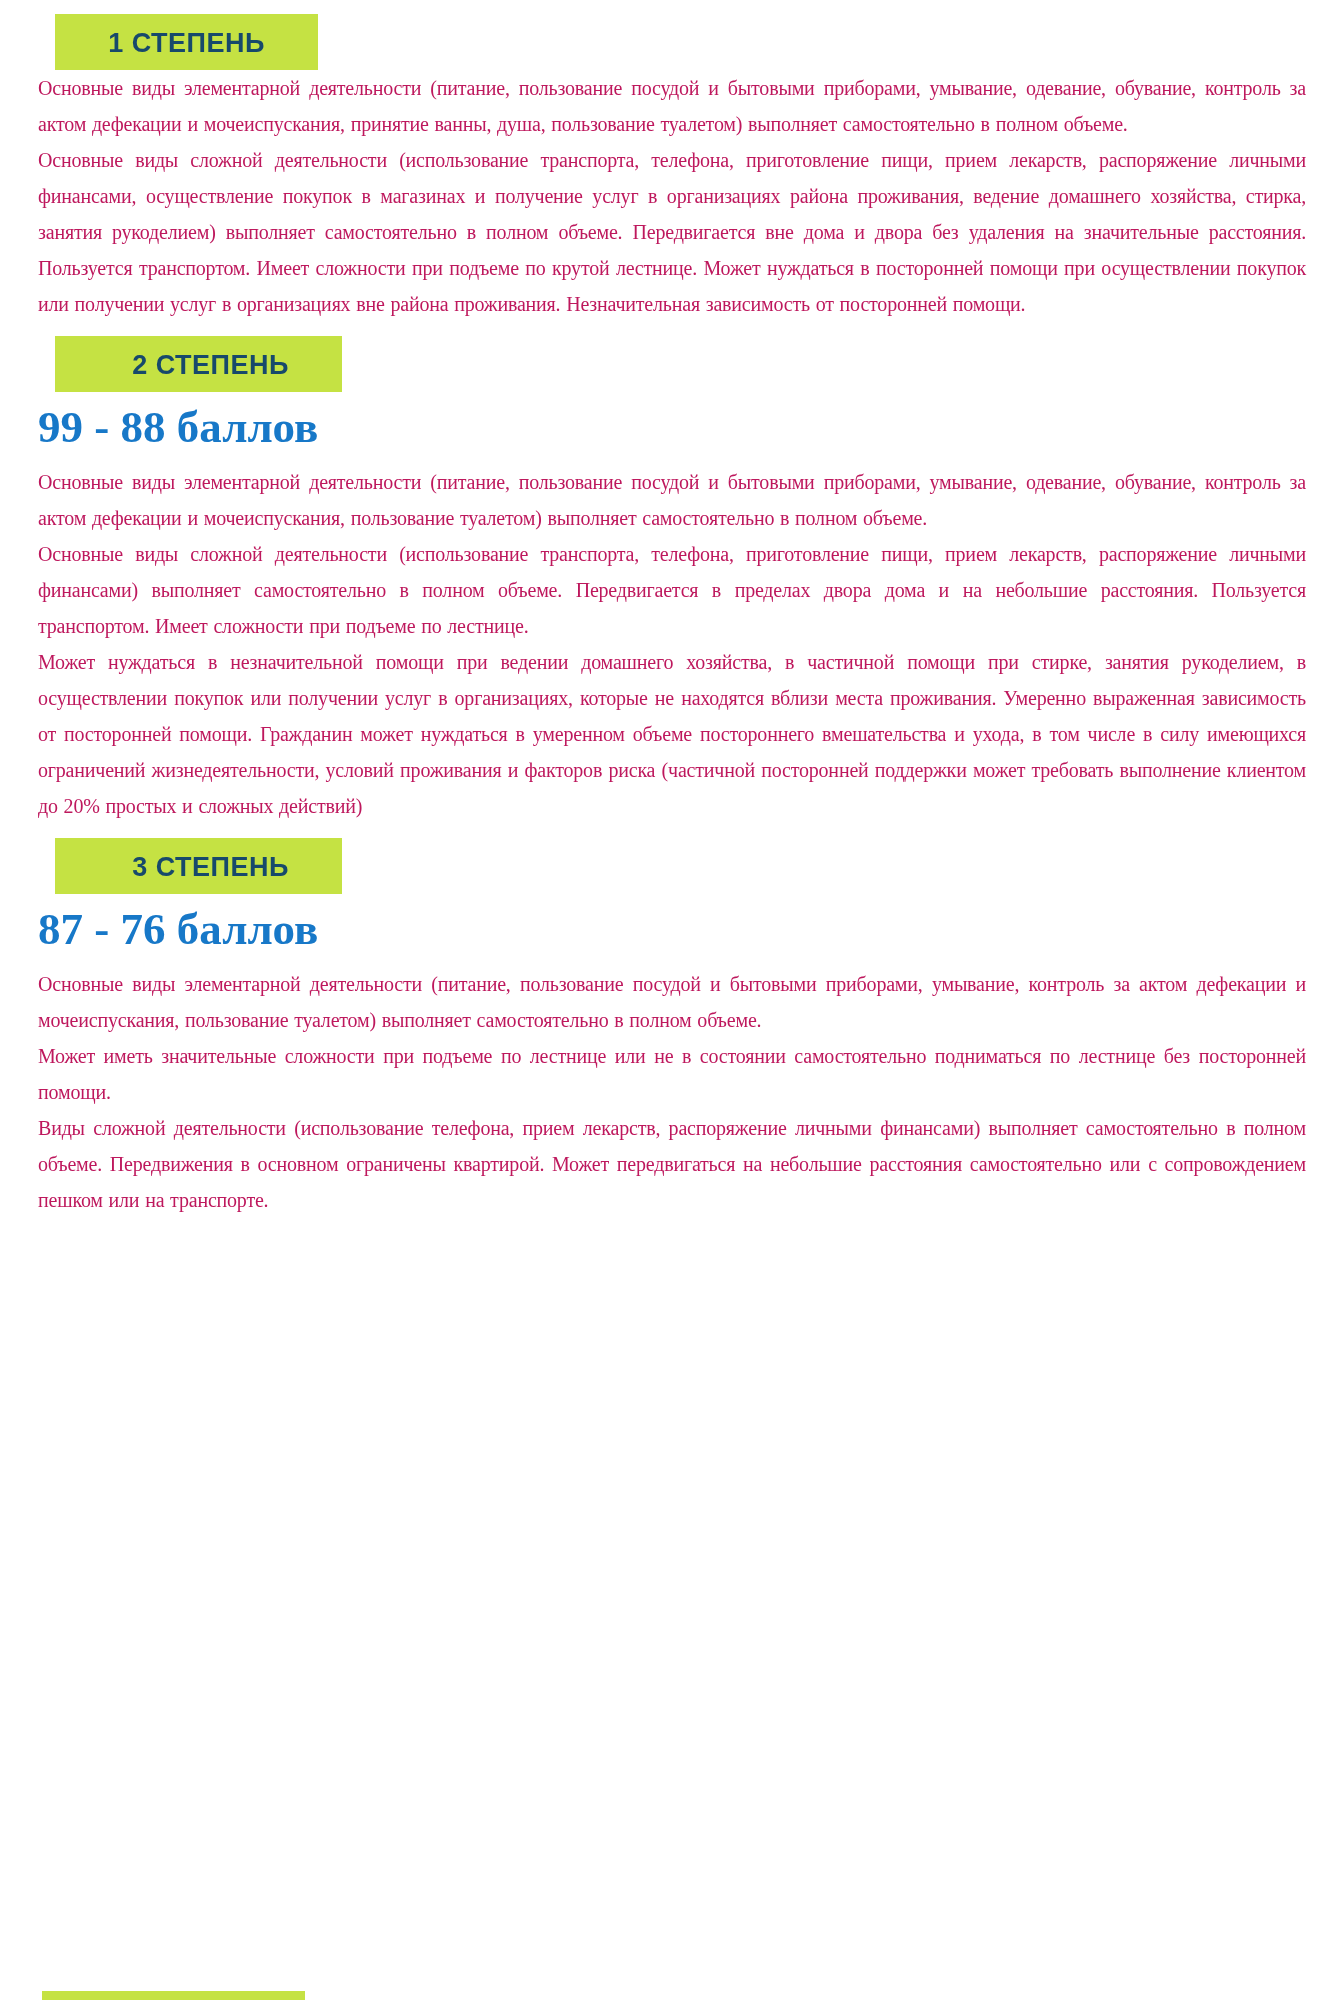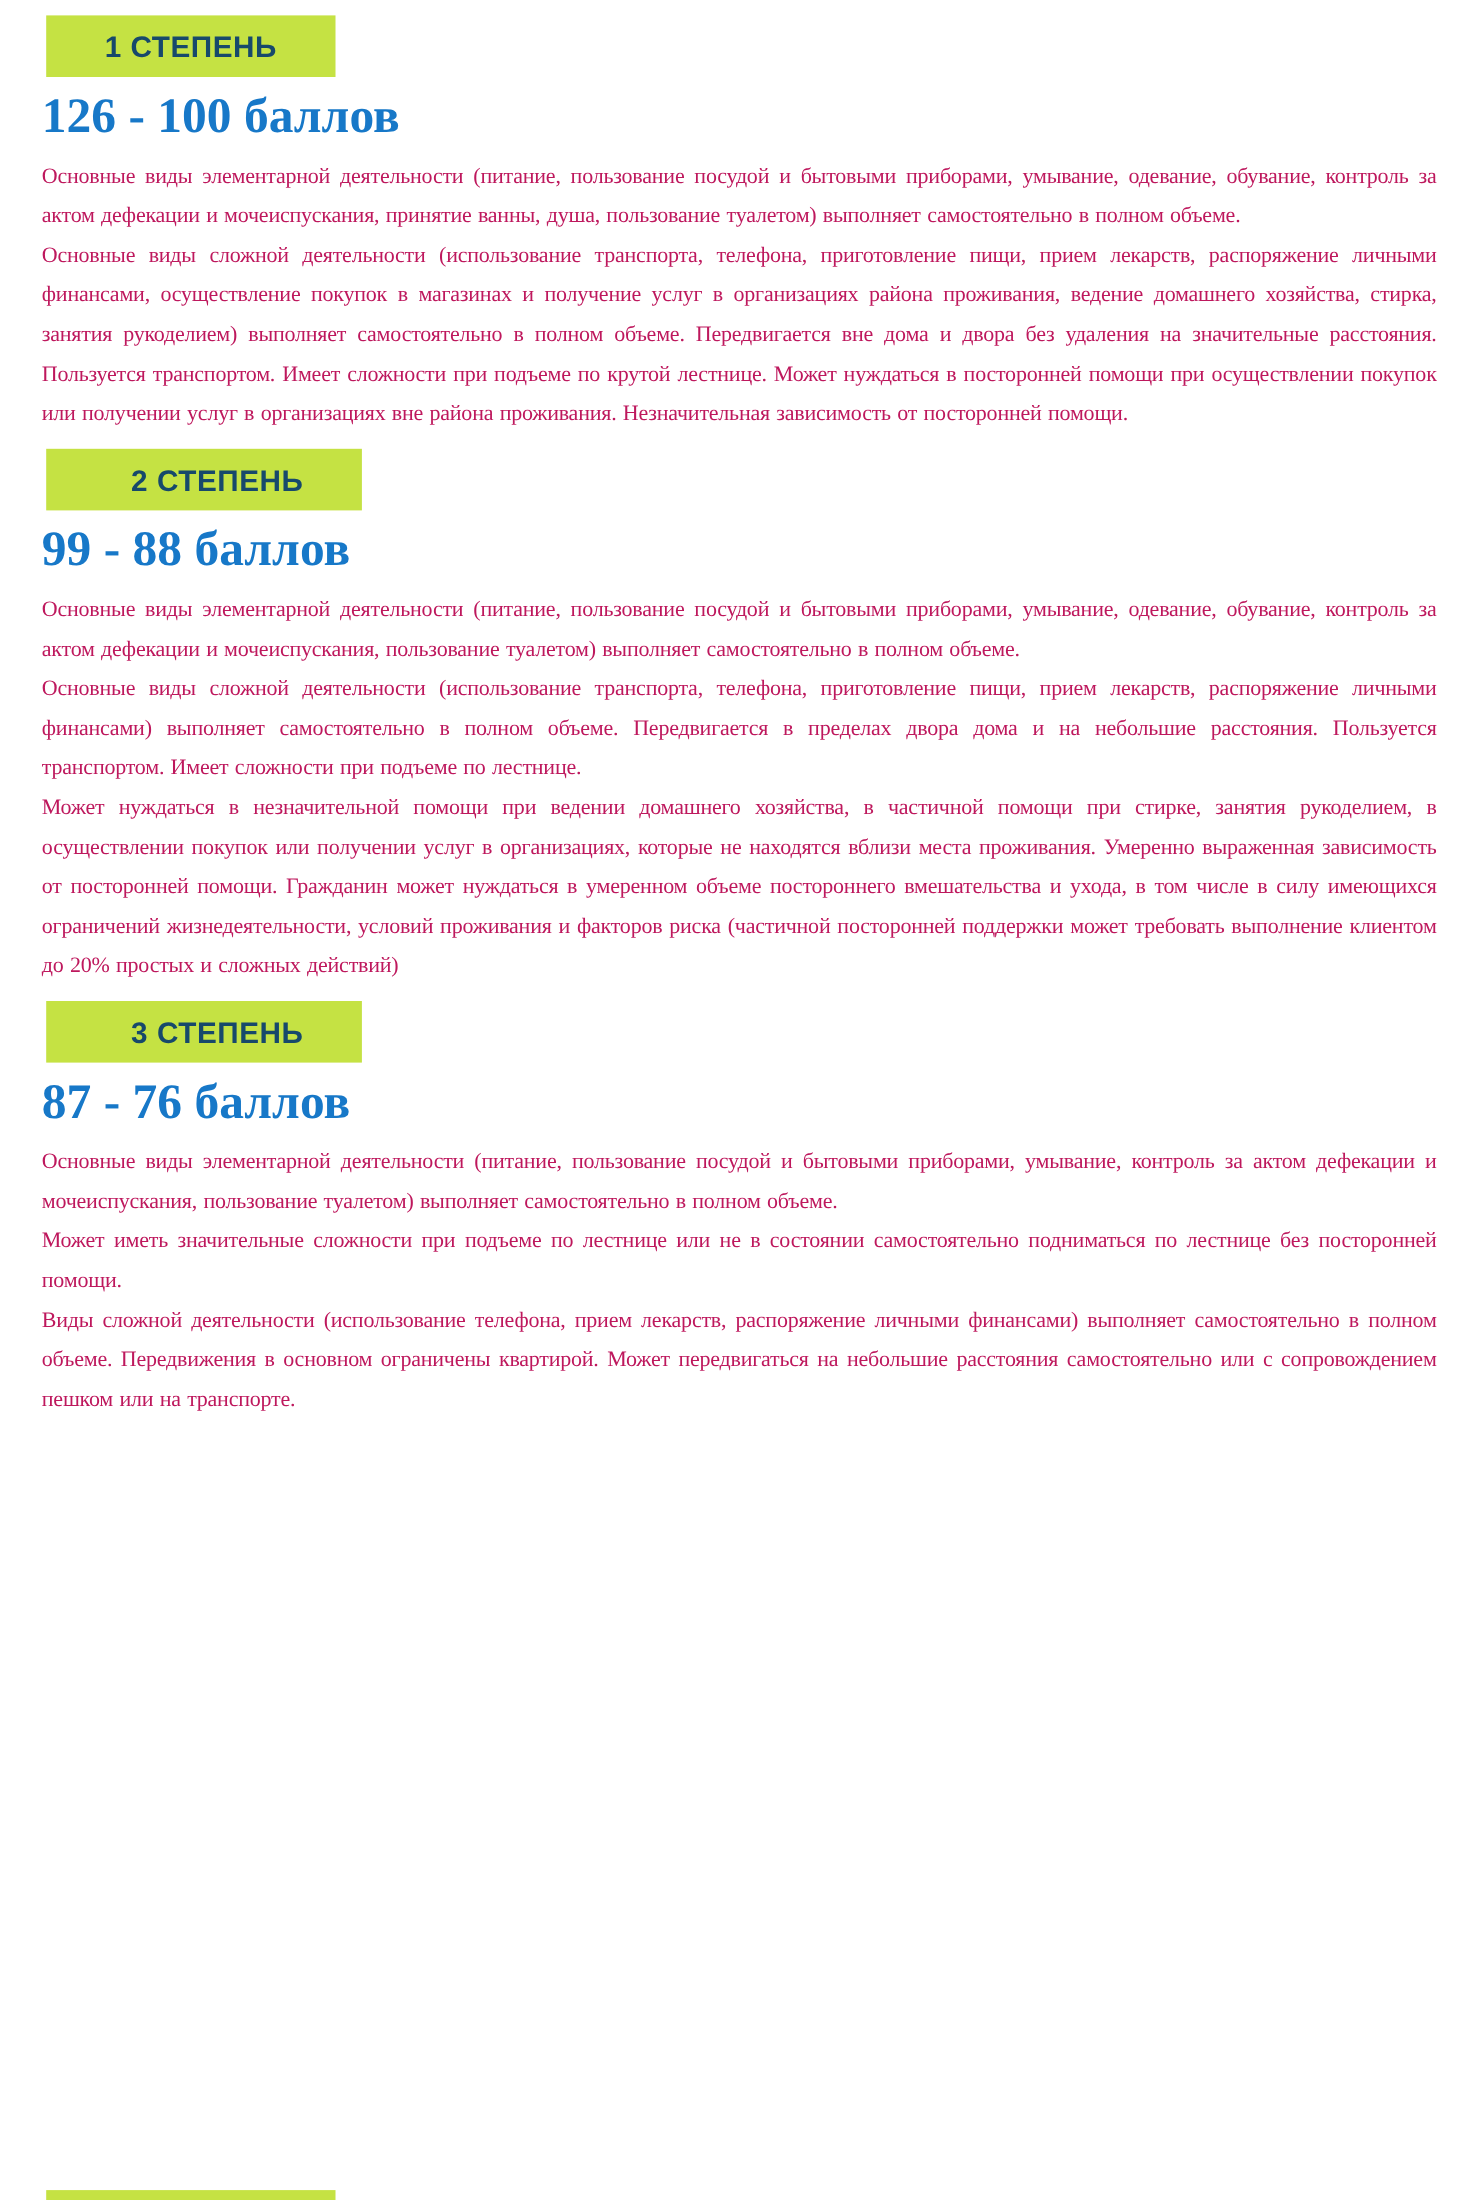--- a/index.html
+++ b/index.html
@@ -26,21 +26,21 @@
     width: 263px;
     height: 56px;
     line-height: 58px;
     background: #c5e243;
     color: #17496b;
     font-family: "Liberation Sans", "DejaVu Sans", sans-serif;
     font-weight: 700;
     font-size: 27px;
     text-align: center;
     letter-spacing: 0.5px;
-    margin-left: 4px;
+    margin-left: 17px;
   }
   .section + .section .badge {
     margin-top: 14px;
     padding-left: 24px;
   }
   .score {
     font-family: "Liberation Serif", "DejaVu Serif", serif;
     font-weight: 700;
     font-size: 45px;
     line-height: 45px;
@@ -67,21 +67,20 @@
 </style>
 </head>
 <body>
 
 <div class="page">
 
   <section class="section">
     <div class="badge">
       <span>1 СТЕПЕНЬ</span>
     </div>
-    <h1 class="score">126 - 100 баллов</h1>
     <p class="para">Основные виды элементарной деятельности (питание, пользование посудой и бытовыми приборами, умывание, одевание, обувание, контроль за актом дефекации и мочеиспускания, принятие ванны, душа, пользование туалетом) выполняет самостоятельно в полном объеме.</p>
     <p class="para">Основные виды сложной деятельности (использование транспорта, телефона, приготовление пищи, прием лекарств, распоряжение личными финансами, осуществление покупок в магазинах и получение услуг в организациях района проживания, ведение домашнего хозяйства, стирка, занятия рукоделием) выполняет самостоятельно в полном объеме. Передвигается вне дома и двора без удаления на значительные расстояния. Пользуется транспортом. Имеет сложности при подъеме по крутой лестнице. Может нуждаться в посторонней помощи при осуществлении покупок или получении услуг в организациях вне района проживания. Незначительная зависимость от посторонней помощи.</p>
   </section>
 
   <section class="section">
     <div class="badge">
       <span>2 СТЕПЕНЬ</span>
     </div>
     <h1 class="score">99 - 88 баллов</h1>
     <p class="para">Основные виды элементарной деятельности (питание, пользование посудой и бытовыми приборами, умывание, одевание, обувание, контроль за актом дефекации и мочеиспускания, пользование туалетом) выполняет самостоятельно в полном объеме.</p>

